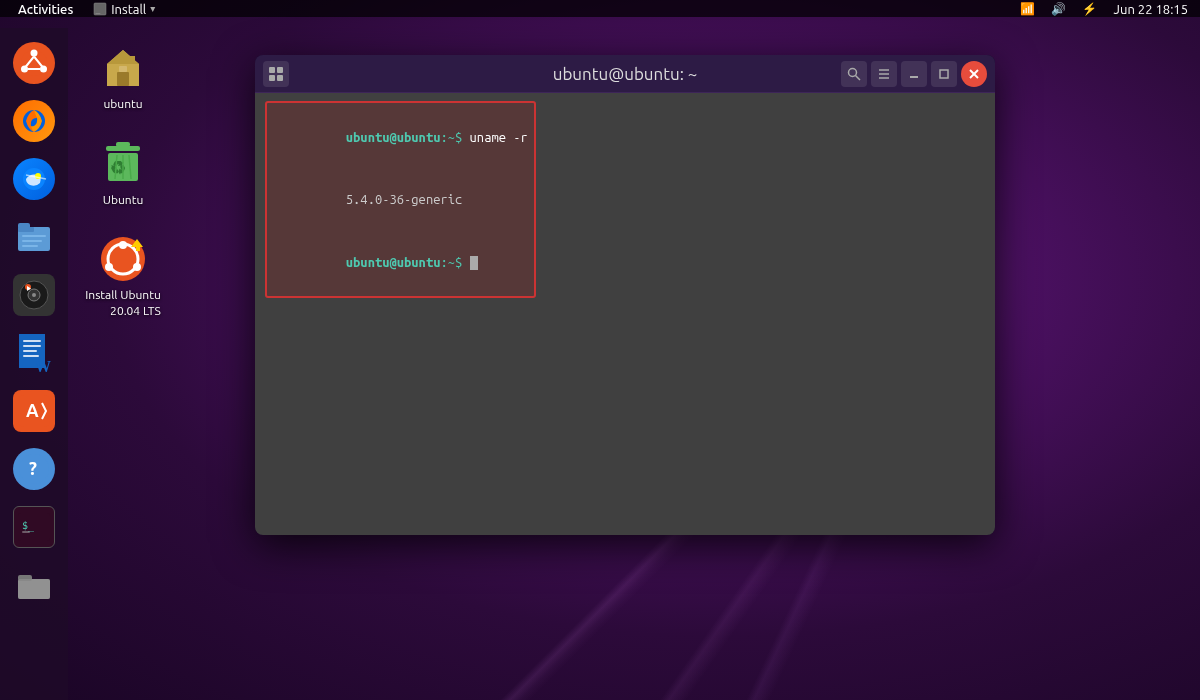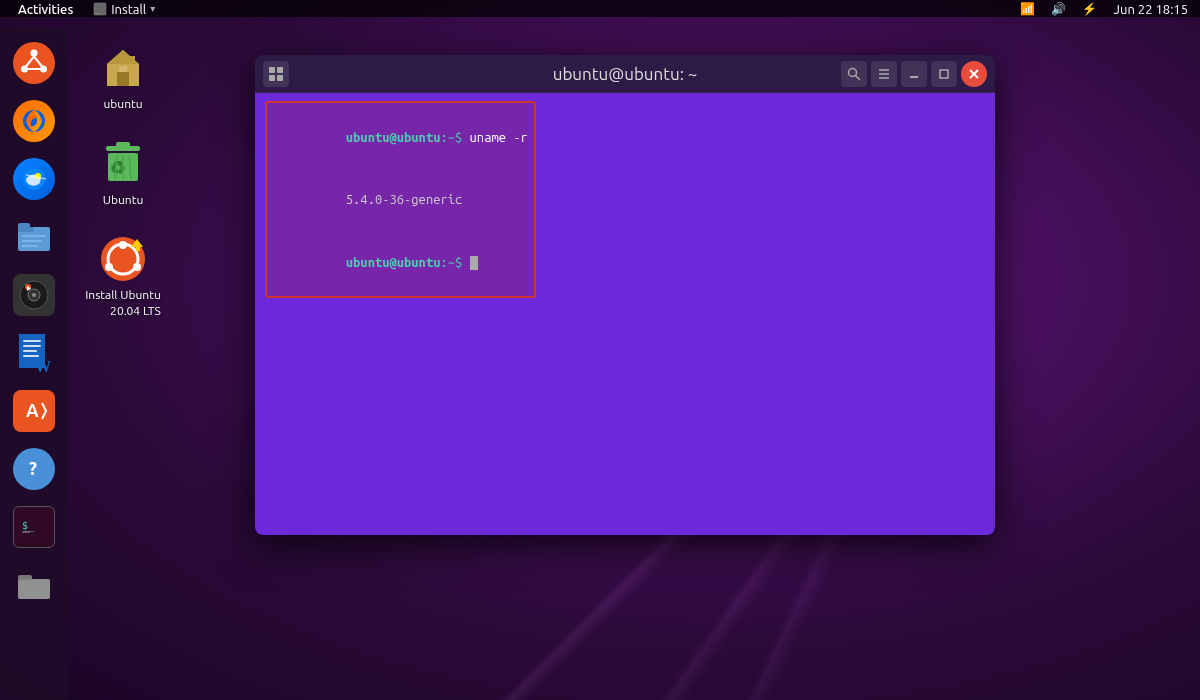--- a/index.html
+++ b/index.html
@@ -259,21 +259,21 @@
     }
 
     .terminal-btn.maximize {
       border-radius: 4px;
     }
 
     .terminal-body {
       padding: 8px 10px;
       height: calc(100% - 38px);
       overflow-y: auto;
-      background: #6d28d9;
+      background: #404040;
       position: relative;
     }
 
     .terminal-body::-webkit-scrollbar {
       width: 8px;
     }
     .terminal-body::-webkit-scrollbar-track {
       background: #1a0a2e;
     }
     .terminal-body::-webkit-scrollbar-thumb {

